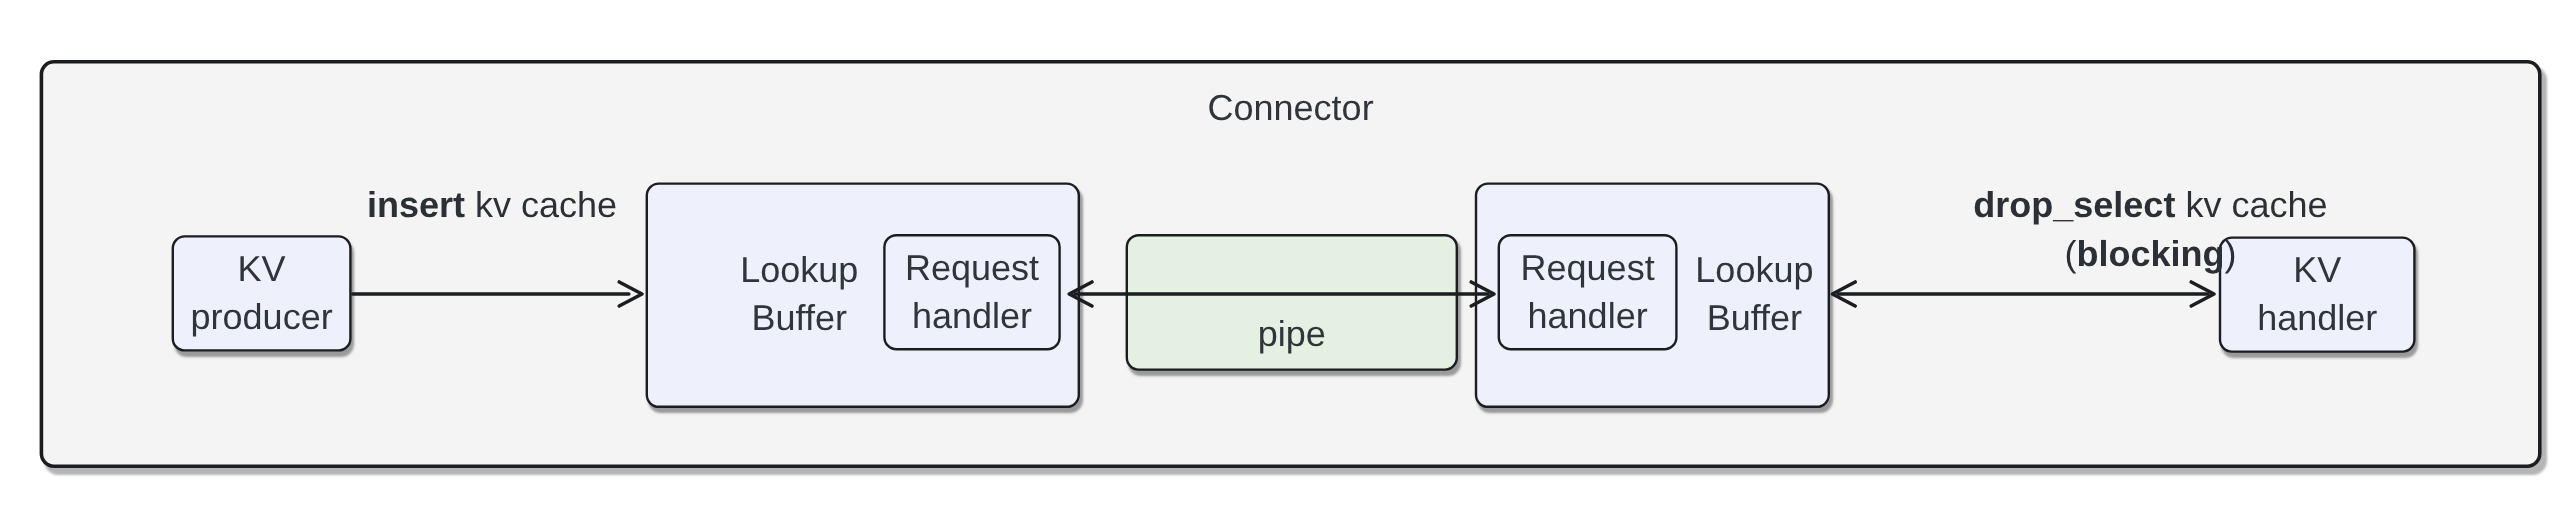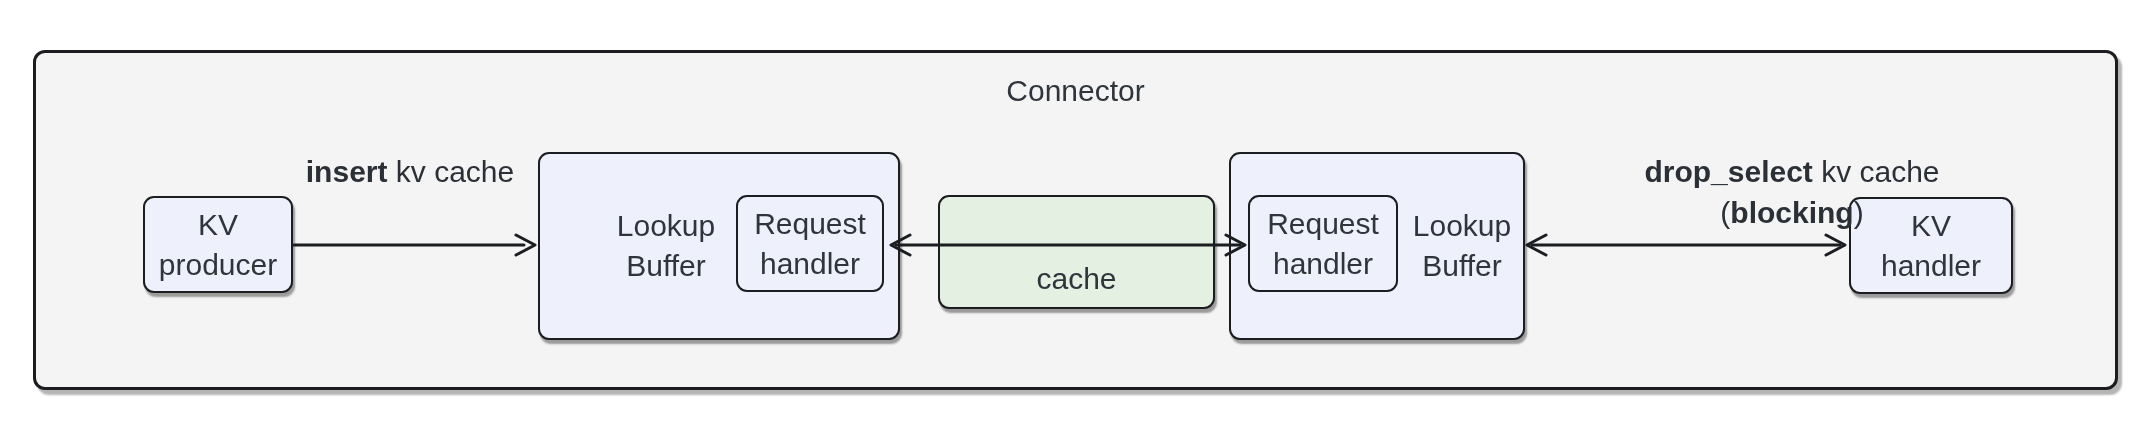--- a/index.html
+++ b/index.html
@@ -85,21 +85,21 @@
       <div>Lookup</div>
       <div>Buffer</div>
     </div>
     <div class="node node-request-left flex-center">
       <div>Request</div>
       <div>handler</div>
     </div>
   </div>
 
   <div class="node node-pipe">
-    <div>cache</div>
+    <div>pipe</div>
   </div>
 
   <div class="node node-lookup-right">
     <div class="node node-request-right flex-center">
       <div>Request</div>
       <div>handler</div>
     </div>
     <div class="lookup-label-right flex-center">
       <div>Lookup</div>
       <div>Buffer</div>

